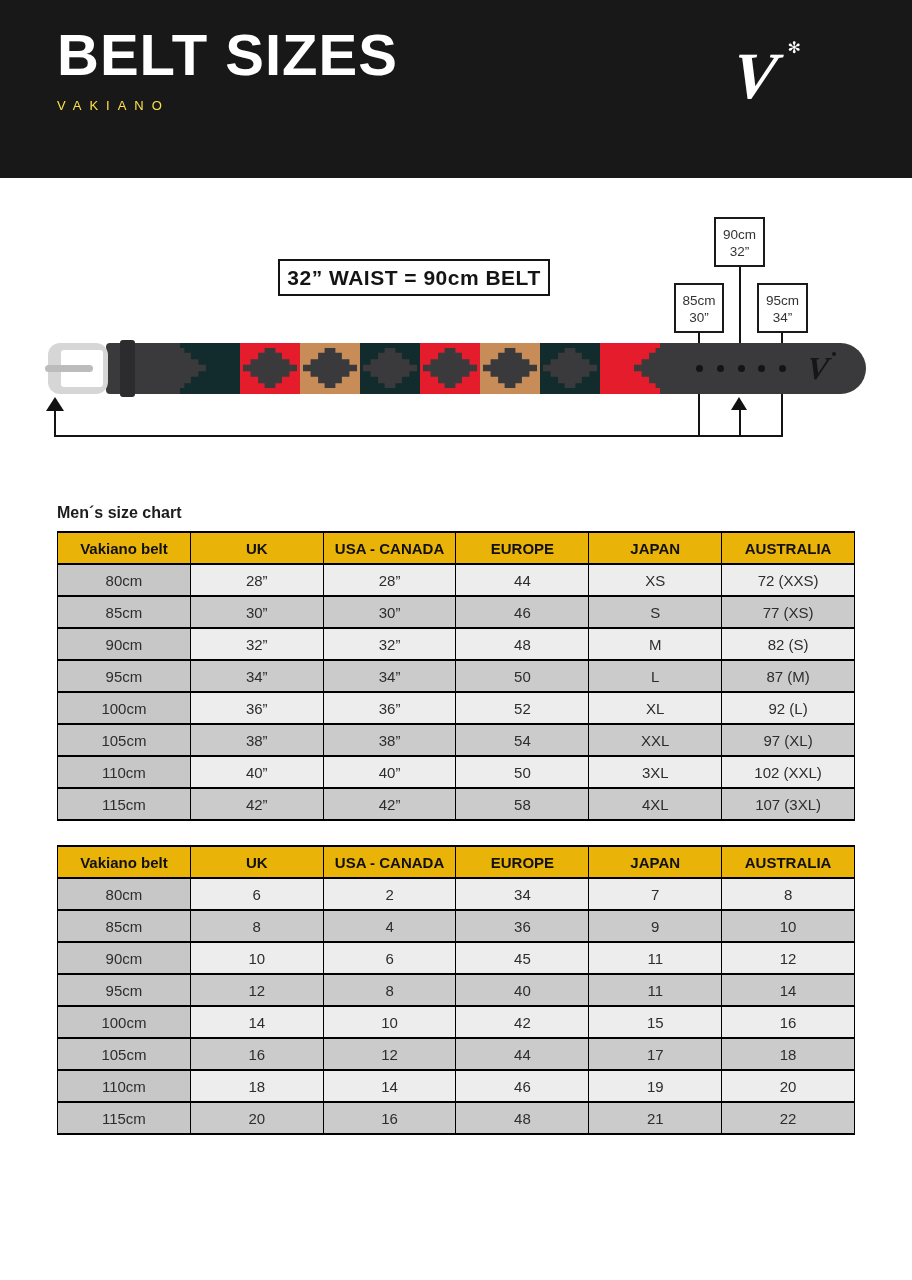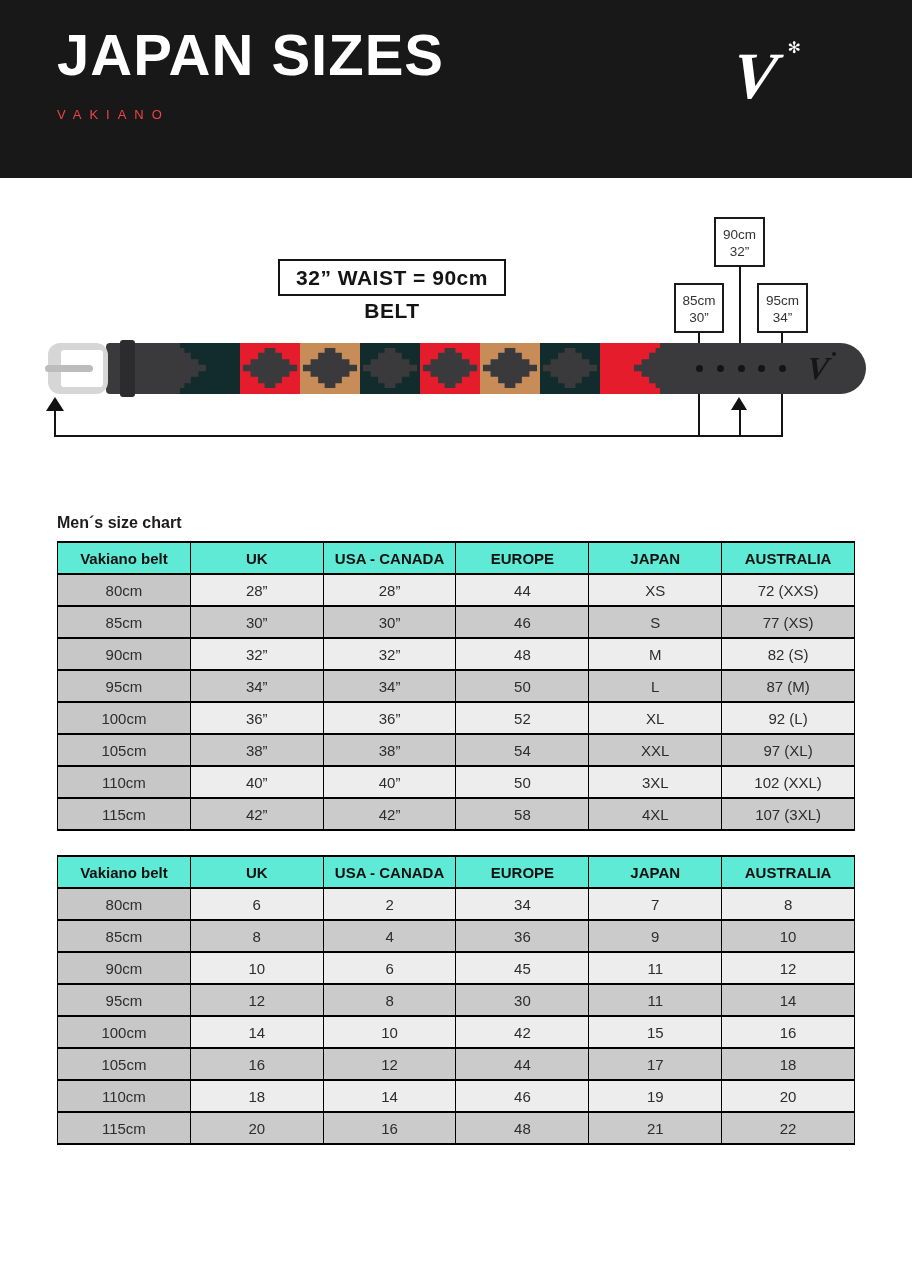--- a/index.html
+++ b/index.html
@@ -2,29 +2,29 @@
 <html><head>
 <meta charset="utf-8">
 <style>
   * { margin:0; padding:0; box-sizing:border-box; }
   html,body { width:912px; height:1280px; background:#ffffff;
     font-family:"Liberation Sans","DejaVu Sans",sans-serif; color:#2d2d2d; overflow:hidden; }
 
   
   .header { position:relative; width:912px; height:178px; background:#181818; padding:26px 0 0 57px; }
   .header h1 { color:#fff; font-size:58px; font-weight:700; letter-spacing:1px; line-height:1.0; }
-  .brand { color:#ef4444; font-size:13px; letter-spacing:8px; margin-top:23px; font-weight:400; }
+  .brand { color:#fde047; font-size:13px; letter-spacing:8px; margin-top:14px; font-weight:400; }
   .logo { position:absolute; left:733px; top:36px; width:70px; height:90px; color:#fff; }
   .logo .vglyph { font-family:"Liberation Serif","DejaVu Serif",serif; font-style:italic; font-weight:700;
     font-size:66px; line-height:80px; display:block; transform:skewX(-6deg); }
   .logo .flower { position:absolute; top:2px; right:2px; font-size:16px; }
 
   
   .diagram { position:relative; width:912px; height:300px; }
-  .waist-box { position:absolute; left:278px; top:81px; width:228px; height:37px; border:2px solid #141414;
+  .waist-box { position:absolute; left:278px; top:81px; width:272px; height:37px; border:2px solid #141414;
     font-size:21px; font-weight:700; color:#141414; text-align:center; line-height:33px; letter-spacing:0.5px; background:#fff; }
   .callout { position:absolute; border:2px solid #1a1a1a; background:#fff; text-align:center;
     font-size:13.5px; color:#333; line-height:17px; padding-top:7px; }
   .co90 { left:714px; top:39px;  width:51px; height:50px; }
   .co85 { left:674px; top:105px; width:50px; height:50px; }
   .co95 { left:757px; top:105px; width:51px; height:50px; }
   .vline { position:absolute; width:2px; background:#141414; }
   .hline { position:absolute; height:2px; background:#141414; }
   .arrow-up { position:absolute; width:0; height:0;
     border-left:8px solid transparent; border-right:8px solid transparent; border-bottom:13px solid #111; }
@@ -43,37 +43,37 @@
   .buckle .window { position:absolute; left:13px; top:7px; right:5px; bottom:7px; background:#fff; border-radius:3px; }
   .buckle .prong { position:absolute; left:-3px; top:22px; width:48px; height:7px; background:#bcbcbc; border-radius:4px; }
   .hole { position:absolute; top:22px; width:7px; height:7px; border-radius:50%; background:#141414; }
   .belt-v { position:absolute; left:748px; top:5px; width:44px; height:42px; color:#161616; }
   .belt-v .vglyph { font-family:"Liberation Serif","DejaVu Serif",serif; font-style:italic; font-weight:700;
     font-size:32px; line-height:40px; display:block; transform:skewX(-6deg); text-align:center; }
   .belt-v .dot { position:absolute; top:4px; right:4px; width:4px; height:4px; background:#161616; border-radius:50%; }
 
   
   .chart-block { width:798px; margin-left:57px; }
-  .mens-block   { margin-top:36px; }
+  .mens-block   { margin-top:26px; }
   .womens-block { margin-top:24px; }
   .chart-title { font-size:16px; font-weight:700; color:#1c1c1c; margin-bottom:9px; }
   table { width:798px; border-collapse:collapse; table-layout:fixed; background:#eee; }
   th, td { border:2px solid #000; border-left-width:1px; border-right-width:1px;
     text-align:center; font-size:15px; padding:5px 2px; height:32px; }
-  th { background:#5eead4; font-weight:700; color:#111; }
+  th { background:#eab308; font-weight:700; color:#111; }
   td { color:#2d2d2d; font-weight:400; }
   tbody tr:nth-child(odd)  td { background:#ededed; }
   tbody tr:nth-child(even) td { background:#cbcbcb; }
   tbody td.col0 { background:#c7c7c7 !important; }
 </style>
 </head>
 <body>
 
 <div class="header">
-  <h1>JAPAN SIZES</h1>
+  <h1>BELT SIZES</h1>
   <div class="brand">VAKIANO</div>
   <div class="logo">
     <span class="vglyph">V</span>
     <span class="flower">✻</span>
   </div>
 </div>
 
 <div class="diagram">
 
   <div class="waist-box">32” WAIST = 90cm BELT</div>
@@ -265,21 +265,21 @@
           <td>10</td>
           <td>6</td>
           <td>45</td>
           <td>11</td>
           <td>12</td>
         </tr>
         <tr>
           <td class="col0">95cm</td>
           <td>12</td>
           <td>8</td>
-          <td>30</td>
+          <td>40</td>
           <td>11</td>
           <td>14</td>
         </tr>
         <tr>
           <td class="col0">100cm</td>
           <td>14</td>
           <td>10</td>
           <td>42</td>
           <td>15</td>
           <td>16</td>

